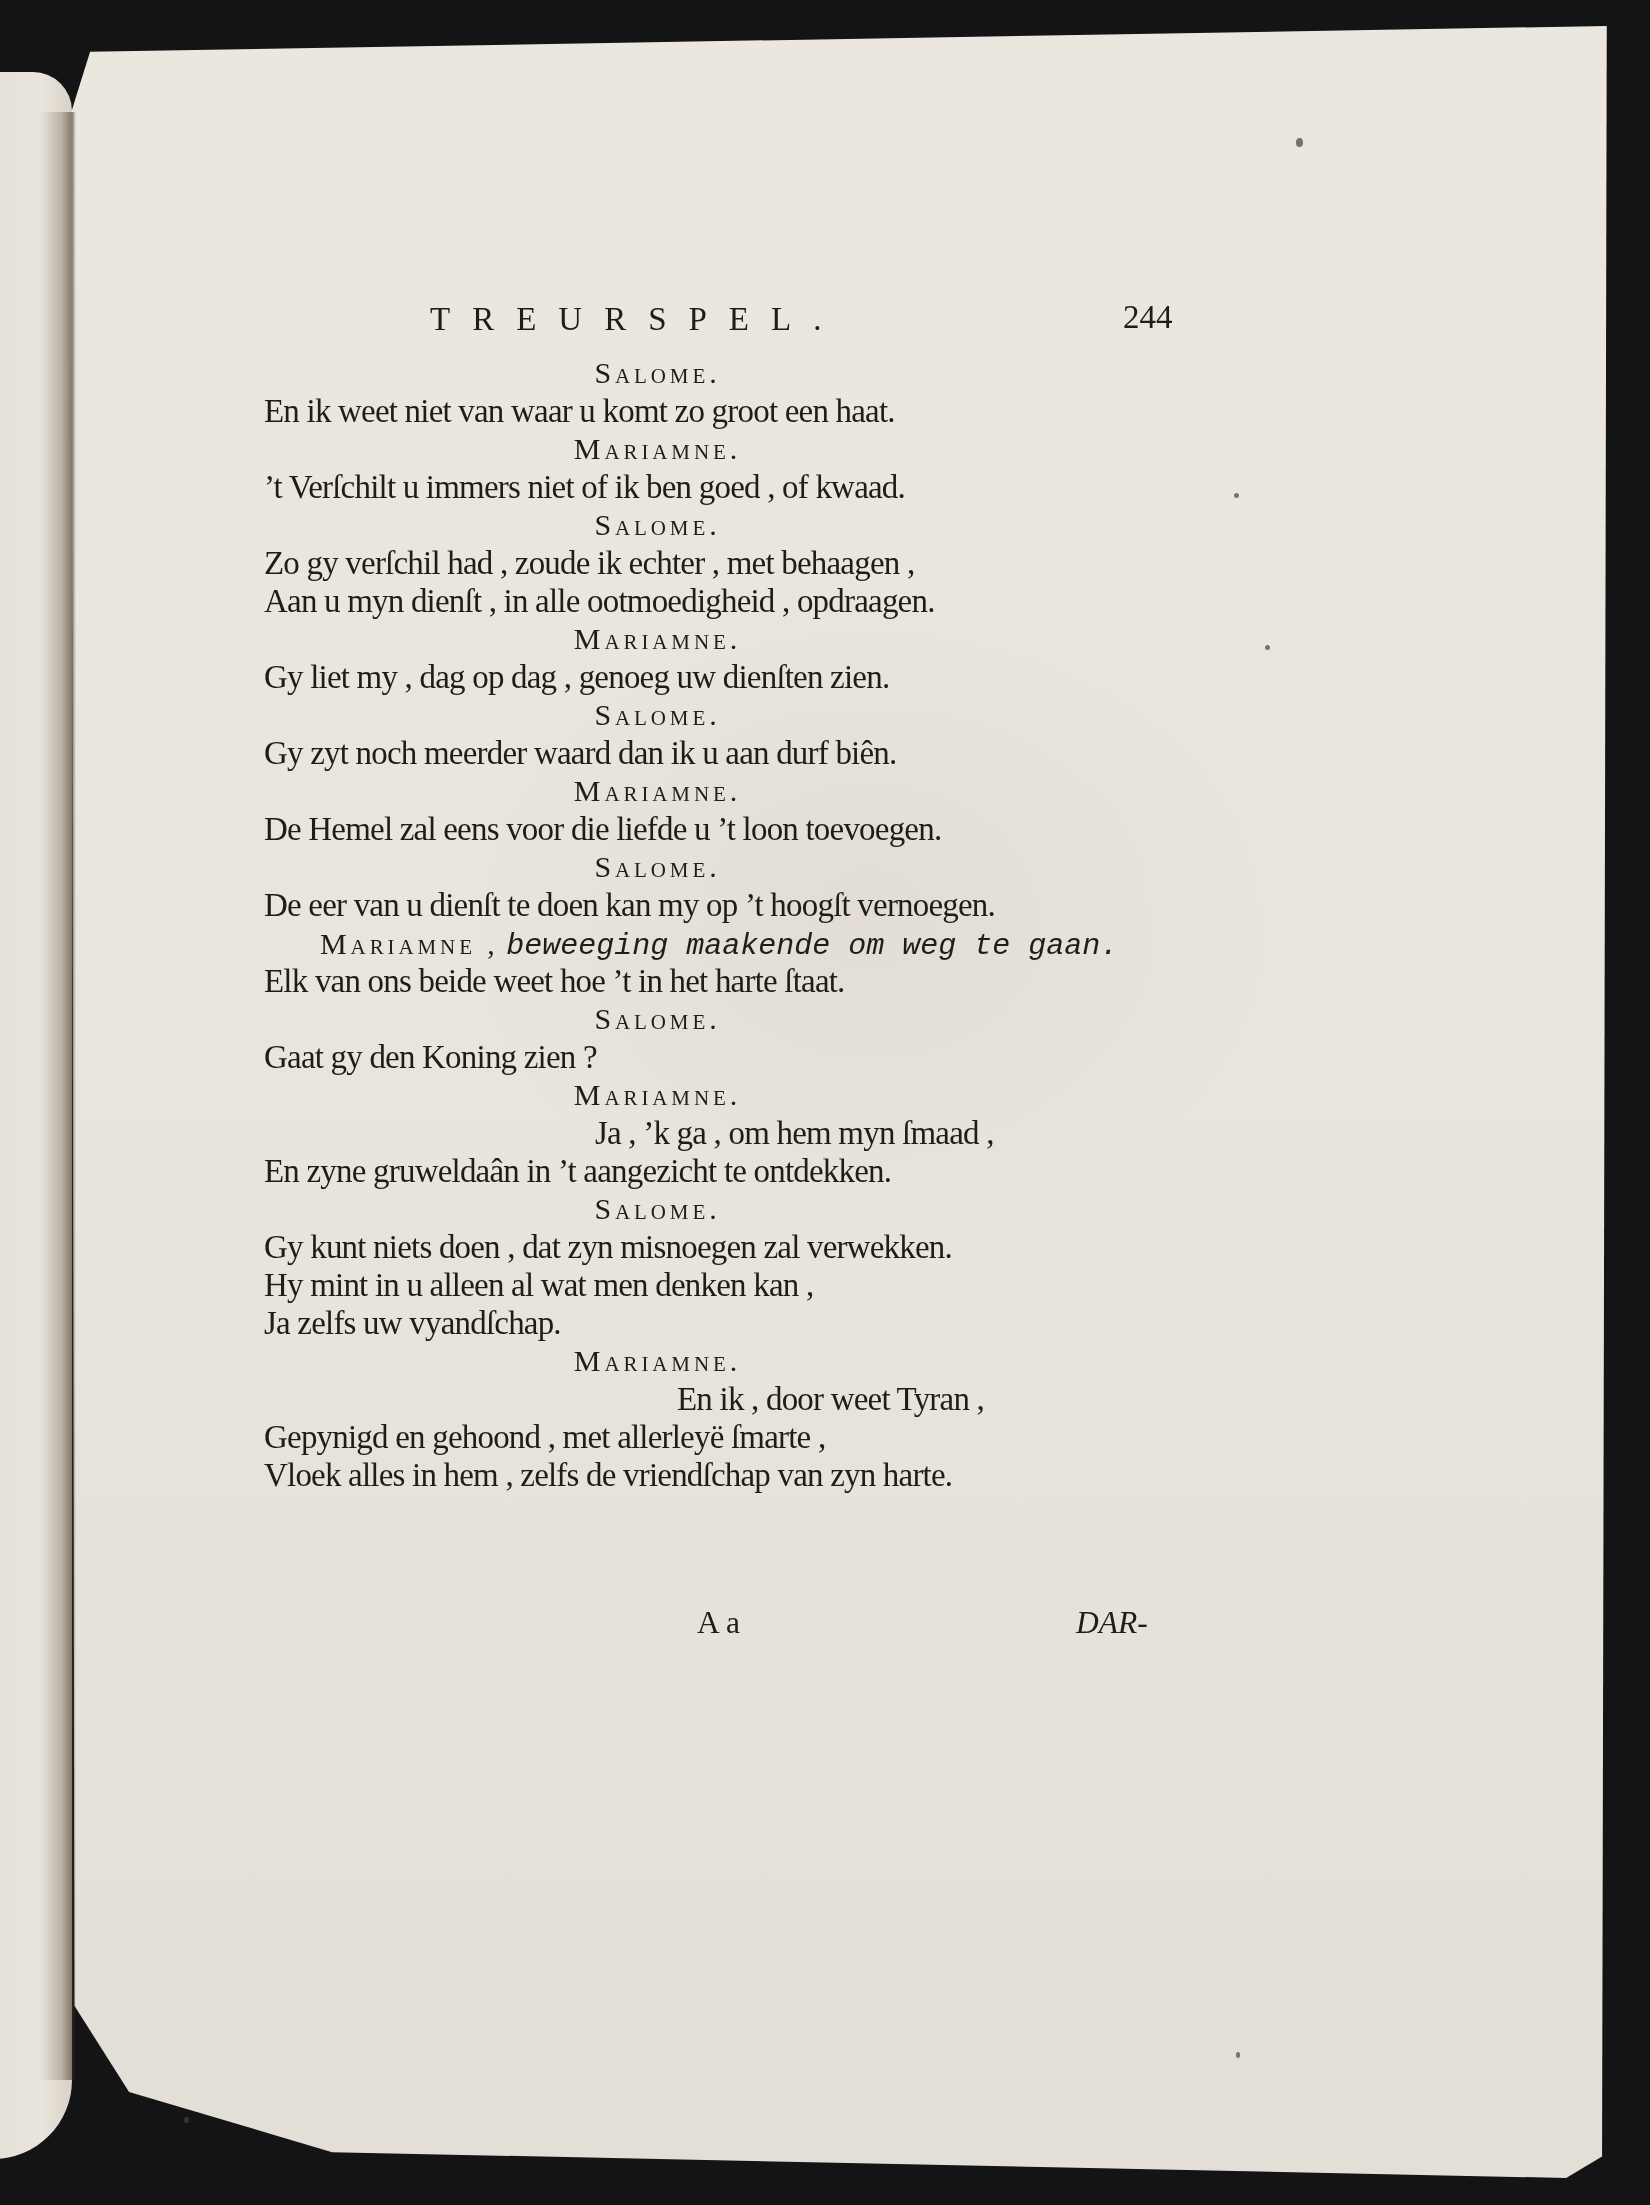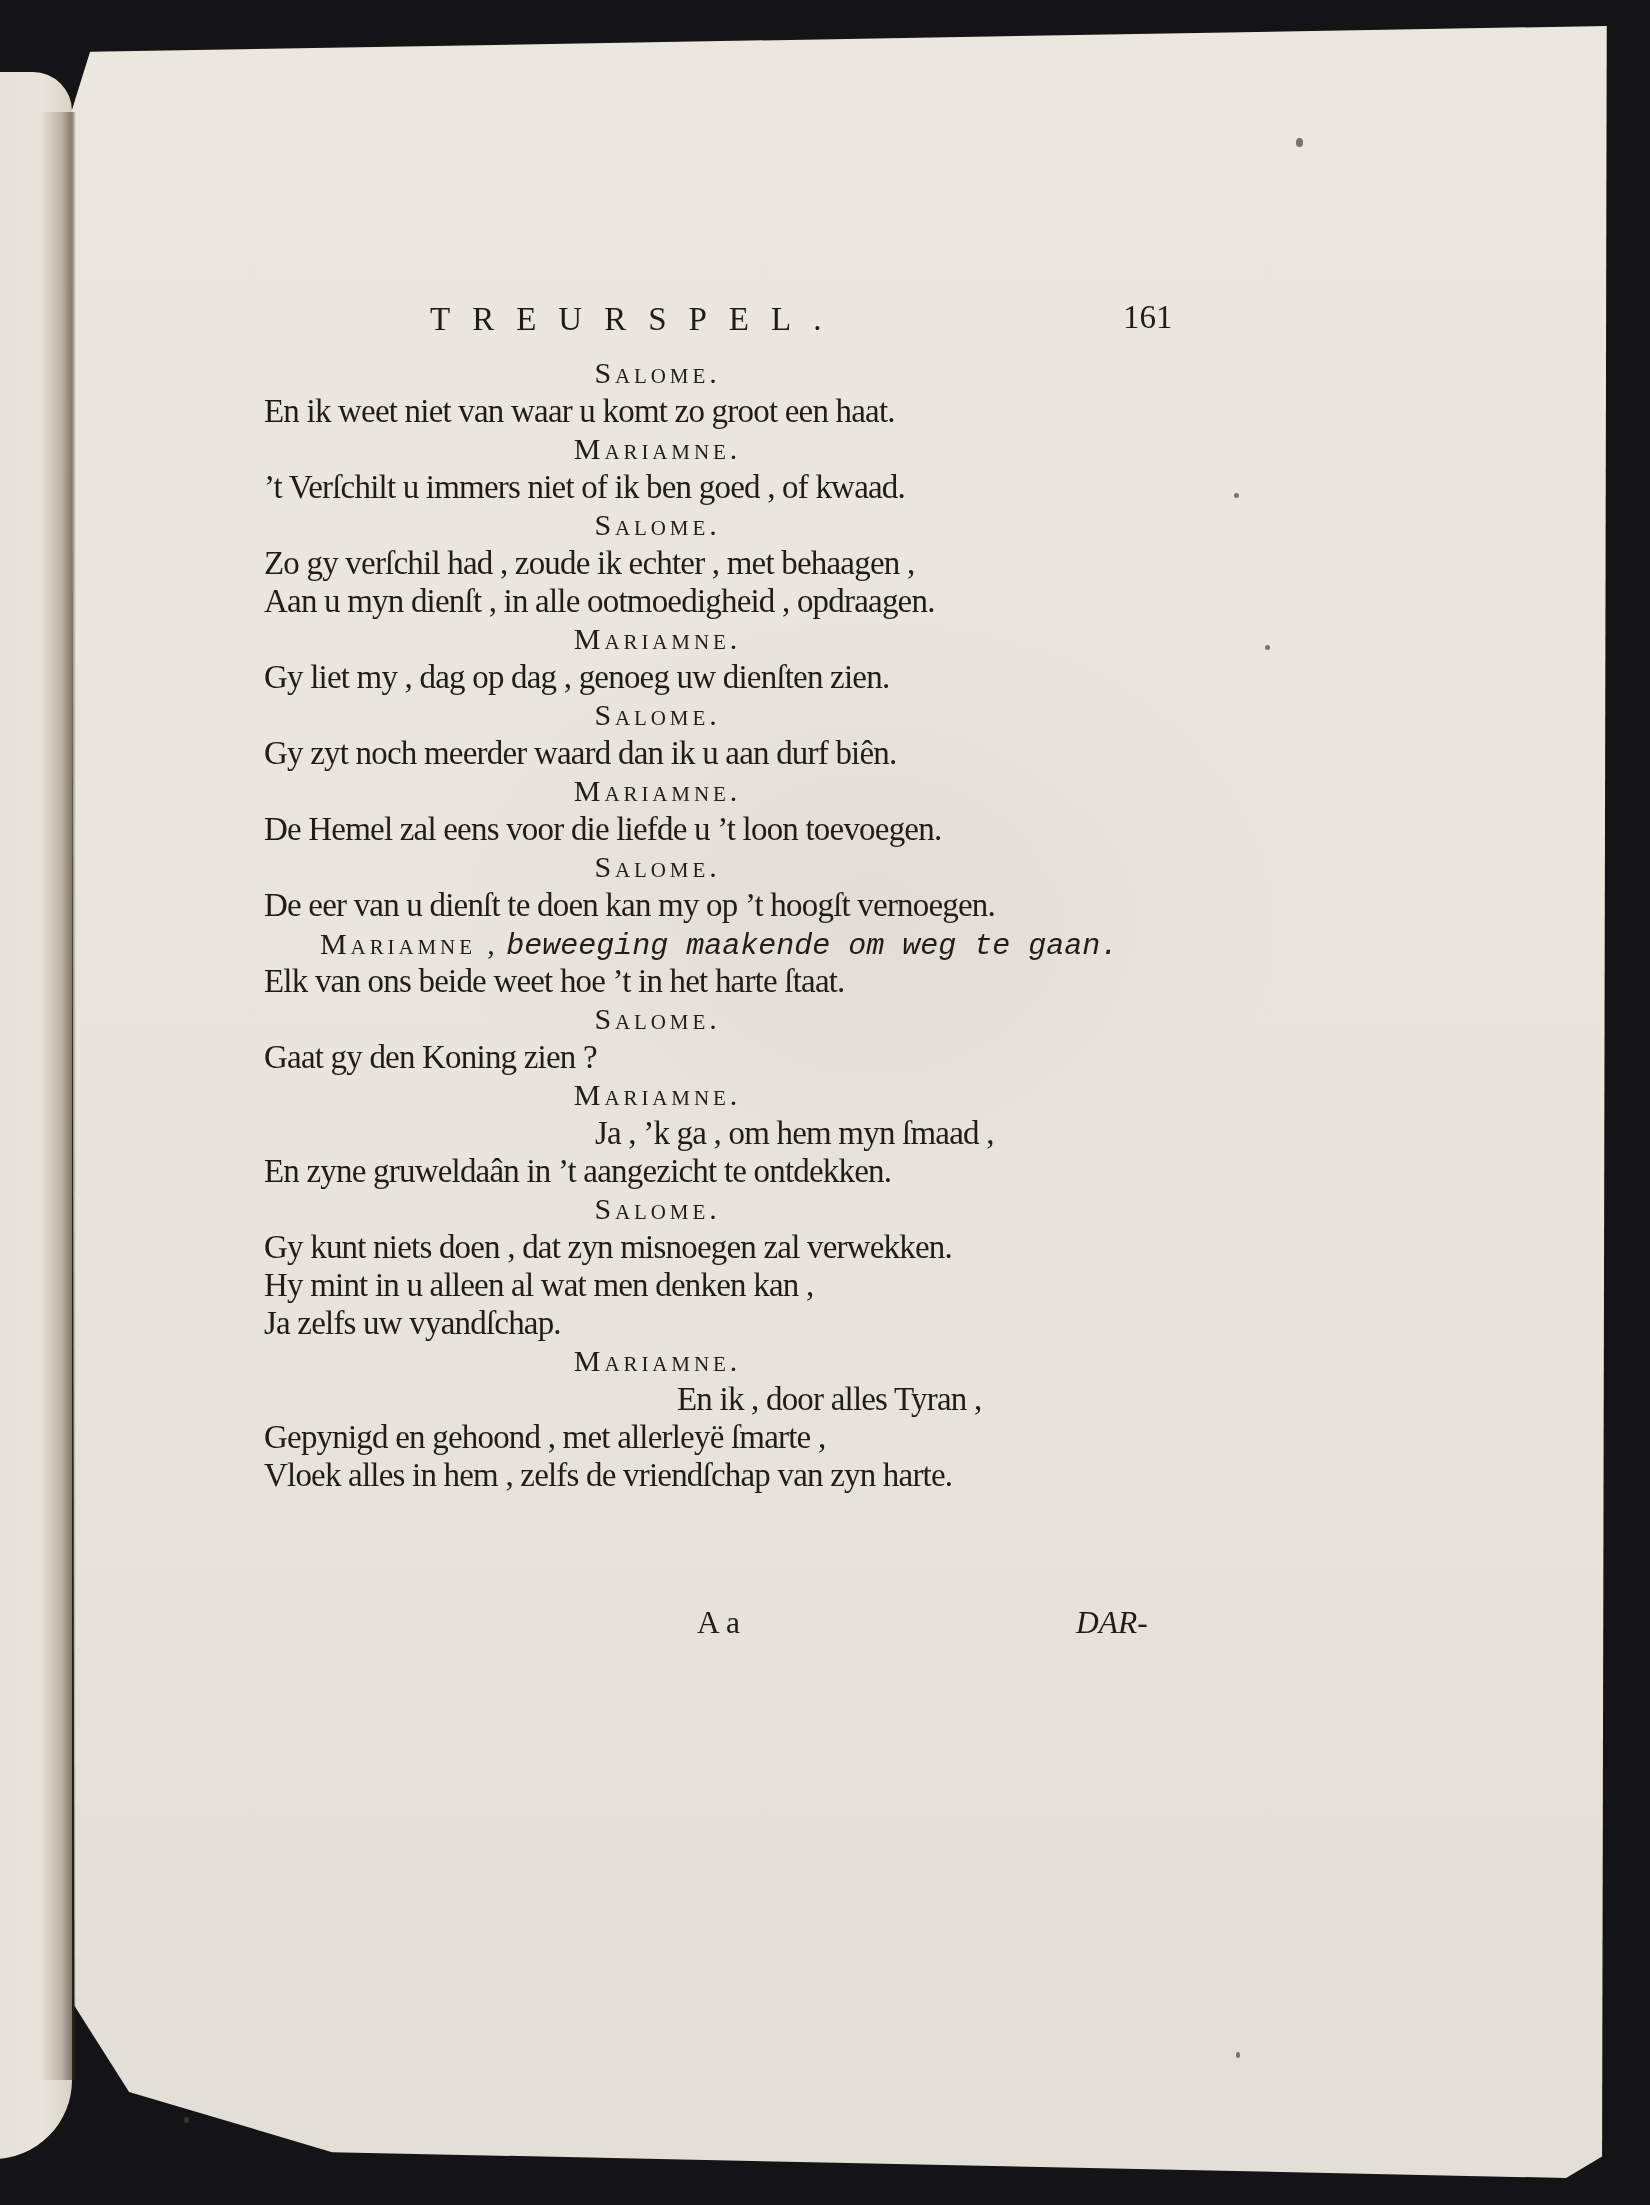--- a/index.html
+++ b/index.html
@@ -131,21 +131,21 @@
 </style>
 </head>
 <body>
 
 <div class="left-page"></div>
 <div class="page"></div>
 <div class="gutter"></div>
 
 <div class="sheet">
   <div class="running-head">TREURSPEL.</div>
-  <div class="page-number">161</div>
+  <div class="page-number">244</div>
 
   <div class="text-block">
     <span class="line speaker">Salome.</span>
     <span class="line">En ik weet niet van waar u komt zo groot een haat.</span>
     <span class="line speaker">Mariamne.</span>
     <span class="line">’t Verſchilt u immers niet of ik ben goed ,  of kwaad.</span>
     <span class="line speaker">Salome.</span>
     <span class="line">Zo gy verſchil had ,  zoude ik echter ,  met behaagen ,</span>
     <span class="line">Aan u myn dienſt ,  in alle ootmoedigheid , opdraagen.</span>
     <span class="line speaker">Mariamne.</span>
@@ -164,21 +164,21 @@
     <span class="line speaker">Salome.</span>
     <span class="line">Gaat gy den  Koning zien ?</span>
     <span class="line speaker">Mariamne.</span>
     <span class="line indent-ja">Ja ,  ’k ga ,  om hem myn ſmaad ,</span>
     <span class="line">En zyne gruweldaân in ’t aangezicht te ontdekken.</span>
     <span class="line speaker">Salome.</span>
     <span class="line">Gy kunt niets doen ,  dat zyn misnoegen zal verwekken.</span>
     <span class="line">Hy mint in u alleen al wat men denken kan ,</span>
     <span class="line">Ja zelfs uw vyandſchap.</span>
     <span class="line speaker">Mariamne.</span>
-    <span class="line indent-enik">En ik ,  door alles Tyran ,</span>
+    <span class="line indent-enik">En ik ,  door weet Tyran ,</span>
     <span class="line">Gepynigd en gehoond ,  met allerleyë ſmarte ,</span>
     <span class="line">Vloek alles in hem ,  zelfs de vriendſchap van zyn harte.</span>
   </div>
 
   <div class="catchword-sig">A a</div>
   <div class="catchword-next">DAR-</div>
 
   <div class="speck" style="left:1296px;top:138px;width:6.6px;height:9.2px;"></div>
   <div class="speck" style="left:1234px;top:493px;width:5.2px;height:5.2px;"></div>
   <div class="speck" style="left:1265px;top:645px;width:5.2px;height:5.2px;"></div>

